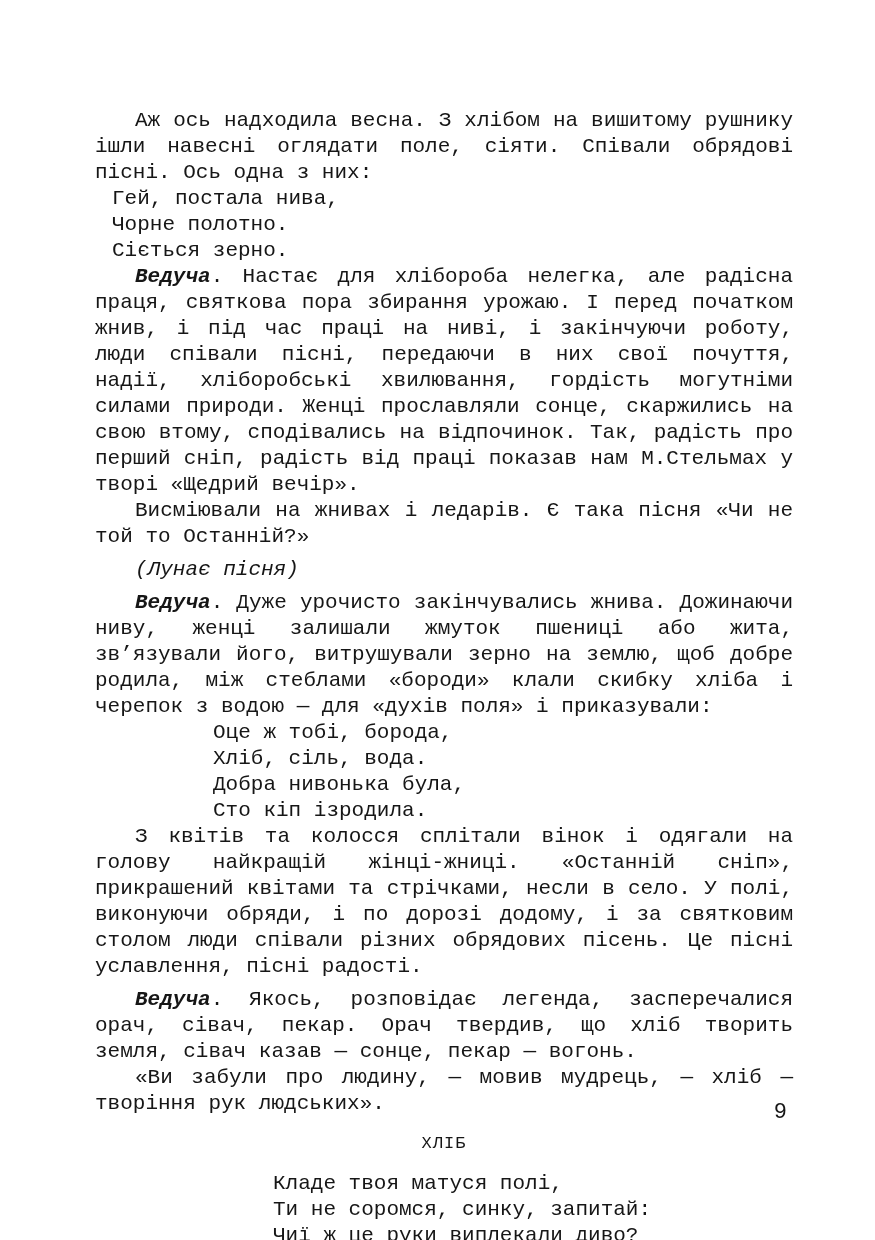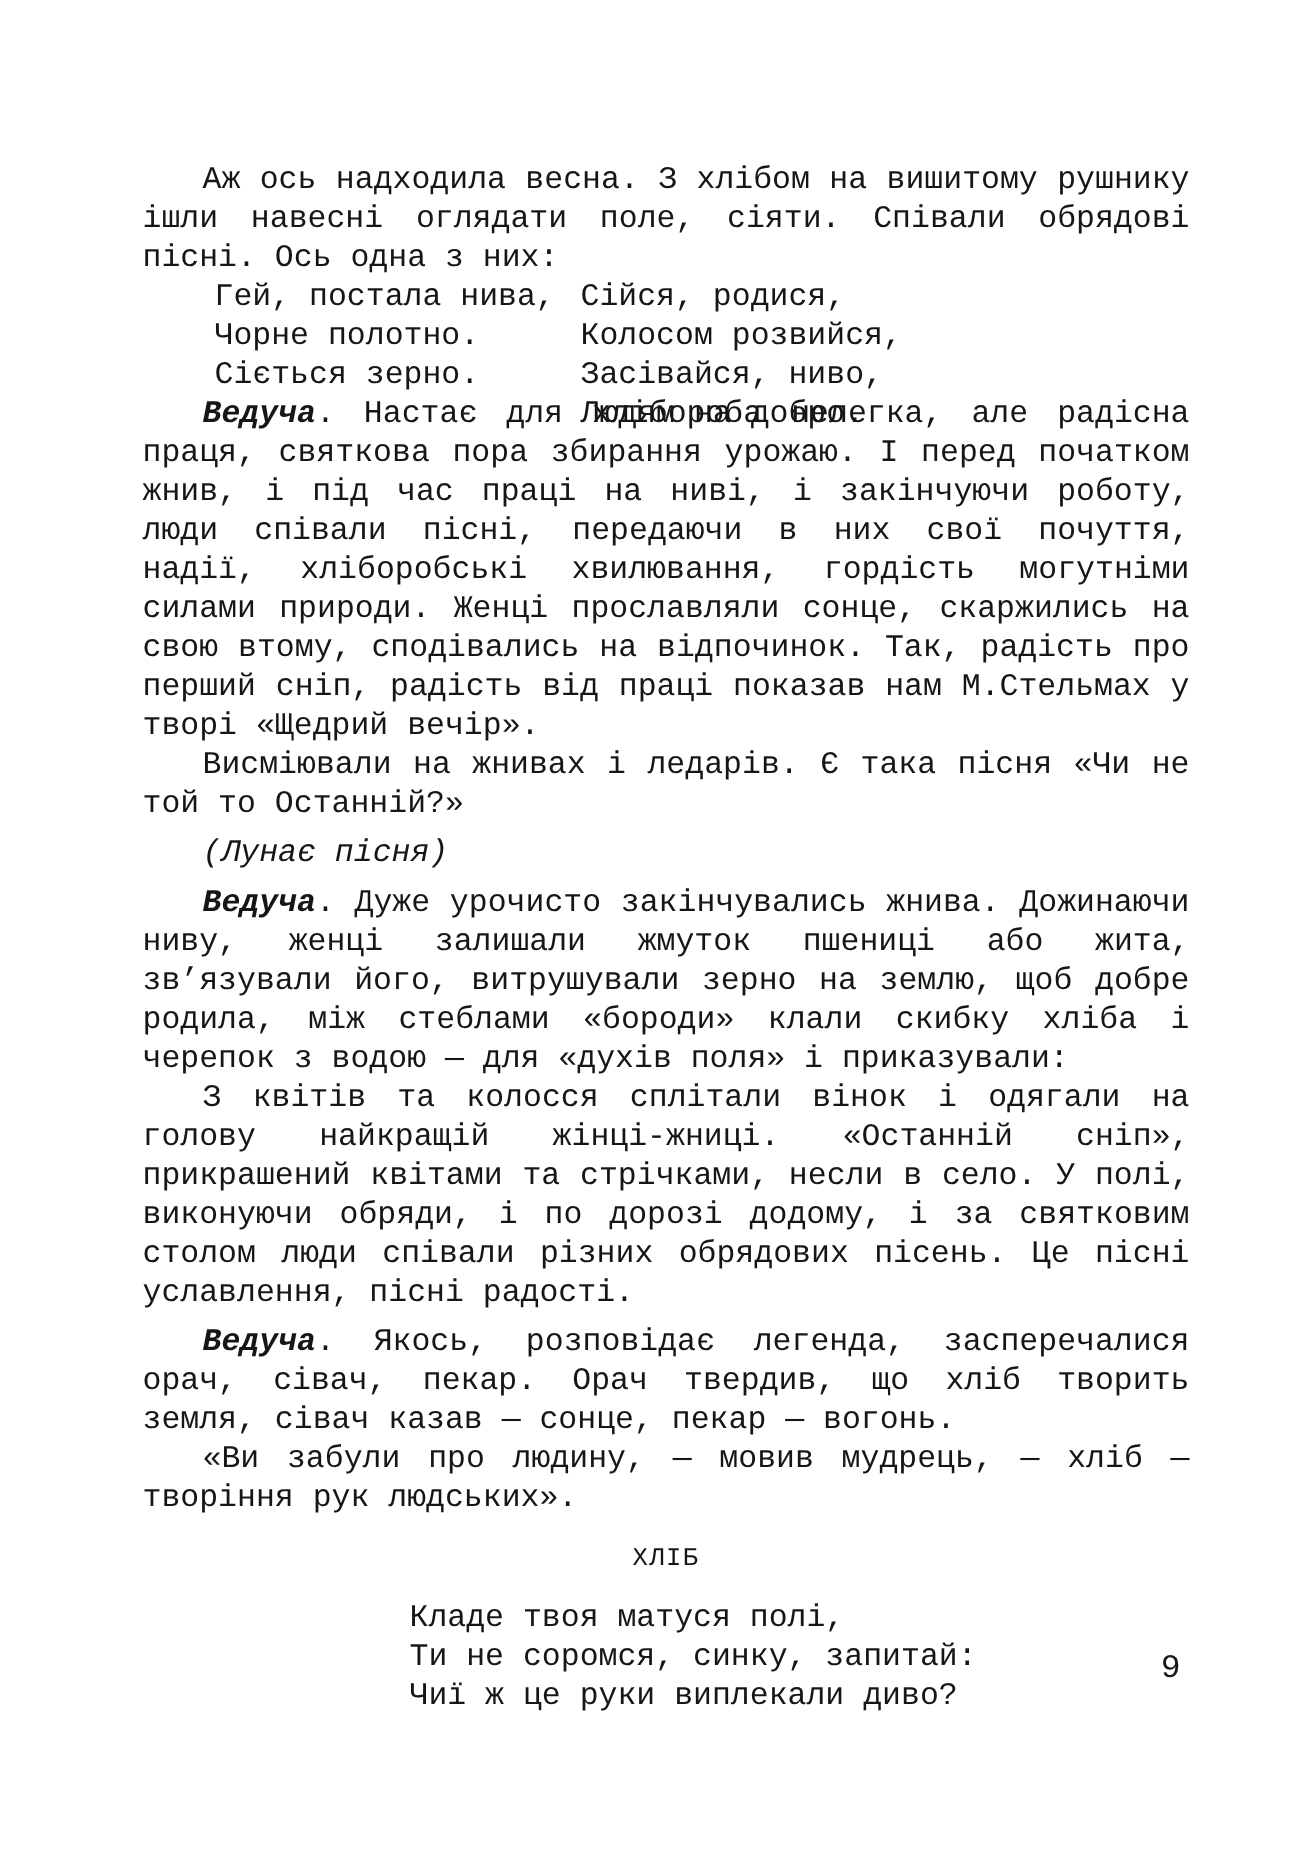--- a/index.html
+++ b/index.html
@@ -22,21 +22,21 @@
     line-height: 26px;
     text-align: justify;
   }
   p { margin: 0; text-indent: 40px; }
   .speaker { font-weight: bold; font-style: italic; }
   .stage { font-style: italic; margin-top: 7px; margin-bottom: 7px; }
   .after-stage { margin-top: 0; }
   .song { text-align: left; }
   .song-line { white-space: nowrap; }
   .two-col { position: relative; }
-  .col-left { margin-left: 48px; }
+  .col-left { margin-left: 17px; }
   .col-right { position: absolute; left: 292px; top: 0; }
   .song-boroda { margin-left: 118px; }
   .song-bread { margin-left: 178px; }
   .poem-title {
     text-align: center;
     text-indent: 0;
     font-size: 17px;
     line-height: 30px;
     margin-top: 12px;
     margin-bottom: 12px;
@@ -58,36 +58,36 @@
   <div class="text-block">
 
     <p>Аж ось надходила весна. З хлібом на вишитому рушнику ішли навесні оглядати поле, сіяти. Співали обрядові пісні. Ось одна з них:</p>
 
     <div class="song two-col">
       <div class="col-left">
         <div class="song-line">Гей, постала нива,</div>
         <div class="song-line">Чорне полотно.</div>
         <div class="song-line">Сіється зерно.</div>
       </div>
-      <div class="col-right">
-        <div class="song-line">Сійся, родися,</div>
-        <div class="song-line">Колосом розвийся,</div>
-        <div class="song-line">Засівайся, ниво,</div>
-        <div class="song-line">Людям на добро.</div>
-      </div>
     </div>
 
     <p><span class="speaker">Ведуча</span><span>. Настає для хлібороба нелегка, але радісна праця, святкова пора збирання урожаю. І перед початком жнив, і під час праці на ниві, і закінчуючи роботу, люди співали пісні, передаючи в них свої почуття, надії, хліборобські хвилювання, гордість могутніми силами природи. Женці прославляли сонце, скаржились на свою втому, сподівались на відпочинок. Так, радість про перший сніп, радість від праці показав нам М.Стельмах у творі «Щедрий вечір».</span></p>
 
     <p>Висміювали на жнивах і ледарів. Є така пісня «Чи не той то Останній?»</p>
 
     <p class="stage">(Лунає пісня)</p>
 
     <p class="after-stage"><span class="speaker">Ведуча</span><span>. Дуже урочисто закінчувались жнива. Дожинаючи ниву, женці залишали жмуток пшениці або жита, зв’язували його, витрушували зерно на землю, щоб добре родила, між стеблами «бороди» клали скибку хліба і черепок з водою — для «духів поля» і приказували:</span></p>
 
+    <div class="song song-boroda">
+      <div class="song-line">Оце ж тобі, борода,</div>
+      <div class="song-line">Хліб, сіль, вода.</div>
+      <div class="song-line">Добра нивонька була,</div>
+      <div class="song-line">Сто кіп ізродила.</div>
+    </div>
 
     <p>З квітів та колосся сплітали вінок і одягали на голову найкращій жінці-жниці. «Останній сніп», прикрашений квітами та стрічками, несли в село. У полі, виконуючи обряди, і по дорозі додому, і за святковим столом люди співали різних обрядових пісень. Це пісні уславлення, пісні радості.</p>
 
 
     <p class="speech3"><span class="speaker">Ведуча</span><span>. Якось, розповідає легенда, засперечалися орач, сівач, пекар. Орач твердив, що хліб творить земля, сівач казав — сонце, пекар — вогонь.</span></p>
 
     <p>«Ви забули про людину, — мовив мудрець, — хліб — творіння рук людських».</p>
 
     <p class="poem-title">ХЛІБ</p>
 

